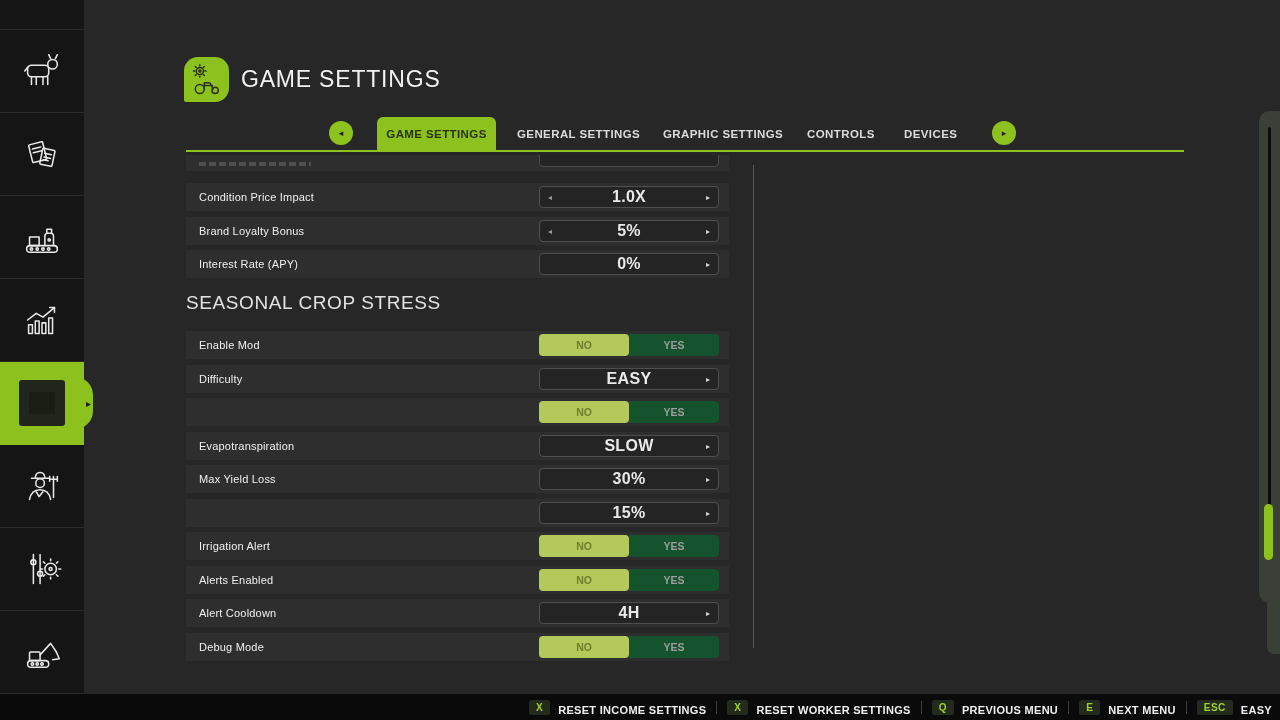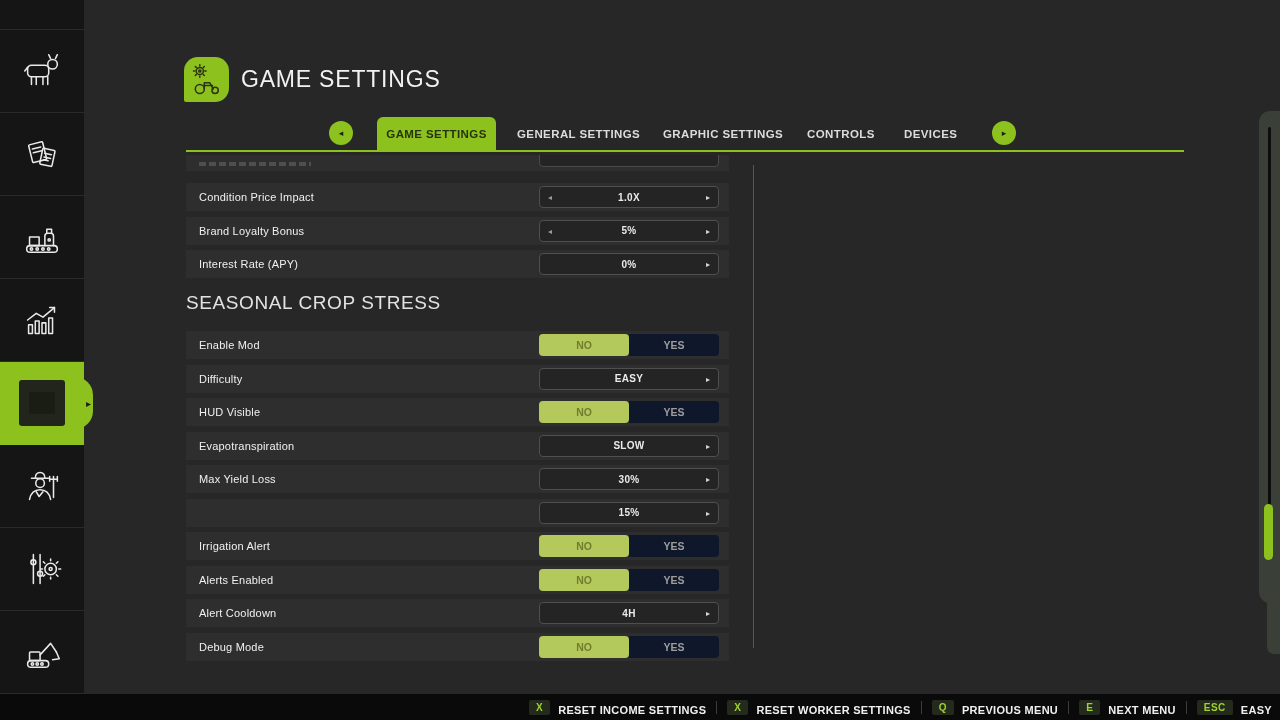--- a/index.html
+++ b/index.html
@@ -48,28 +48,28 @@
 
   
   #list { position:absolute; left:186px; top:155px; width:543px; }
   .row { position:relative; height:28px; background:#2e2e2e; margin-bottom:5.5px;
          display:flex; align-items:center; }
   .row .lbl { padding-left:13px; font-size:11px; font-weight:normal; color:#f0f0f0;
               letter-spacing:0.2px; flex:1; }
   .ctrl { position:absolute; right:10px; top:3px; width:180px; height:22px;align-items:flex-end; }
   .selector { background:#242424; border:1px solid #4f4f4f; border-radius:4px;
               display:flex; align-items:center; justify-content:center; cursor:pointer; }
-  .selector .val { font-size:10px; font-weight:bold; color:#eaeaea; letter-spacing:0.3px; }
+  .selector .val { font-size:16px; font-weight:bold; color:#eaeaea; letter-spacing:0.3px; }
   .selector .arr-l, .selector .arr-r { position:absolute; top:50%; transform:translateY(-50%);
               font-size:8px; font-family:"DejaVu Sans", sans-serif; }
   .selector .arr-l { left:8px; color:#9a9a9a; }
   .selector .arr-r { right:8px; color:#d8d8d8; }
   .toggle { display:flex; border-radius:4px; overflow:visible; }
   .toggle .opt { width:90px; height:22px; display:flex; align-items:center; justify-content:center;
-              font-size:10.5px; font-weight:bold; cursor:pointer; background:#0f172a; color:#9d9d9d; }
+              font-size:10.5px; font-weight:bold; cursor:pointer; background:#14532d; color:#9d9d9d; }
   .toggle .opt.no { border-radius:4px 0 0 4px; }
   .toggle .opt.yes { border-radius:0 4px 4px 0; }
   .toggle .opt.sel { background:#b3c95b; color:#6f7d2e; border-radius:4px; }
 
   
   .row.partial-row { height:16px; margin-bottom:12px; overflow:hidden; }
   .row.partial-row .ghost-text { position:absolute; left:13px; top:7px; width:112px; height:4px;
         background:repeating-linear-gradient(90deg,#6a6a6a 0 7px,transparent 7px 10px); opacity:0.55; }
   .row.partial-row .ghost-ctrl { position:absolute; right:10px; top:-10px; width:180px; height:22px;
         background:#242424; border:1px solid #4a4a4a; border-radius:4px; }
@@ -288,21 +288,20 @@
 
     <div class="row">
       <div class="lbl">Difficulty</div>
       <div class="ctrl selector">
         <span class="val">EASY</span>
         <span class="arr-r">▸</span>
       </div>
     </div>
 
     <div class="row">
-      <div class="lbl">HUD Visible</div>
       <div class="ctrl toggle">
         <div class="opt no sel">NO</div>
         <div class="opt yes">YES</div>
       </div>
     </div>
 
     <div class="row">
       <div class="lbl">Evapotranspiration</div>
       <div class="ctrl selector">
         <span class="val">SLOW</span>

